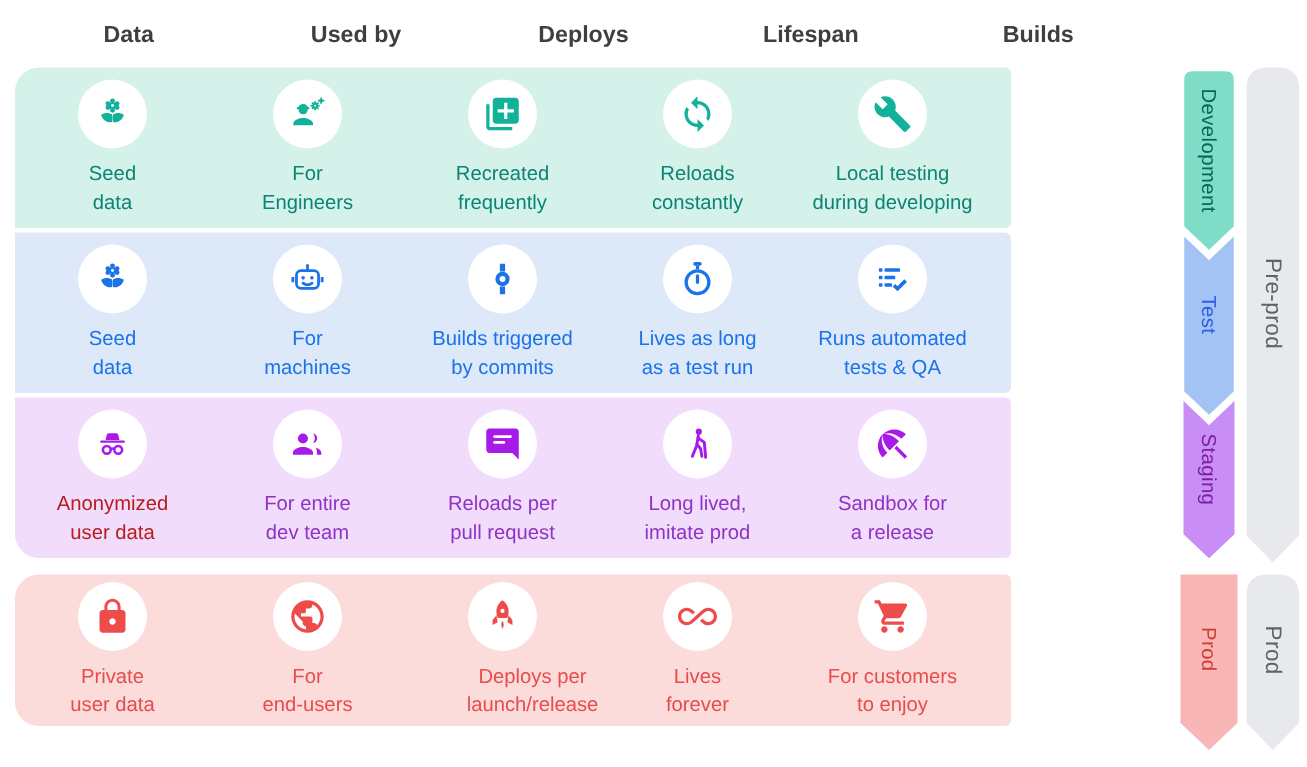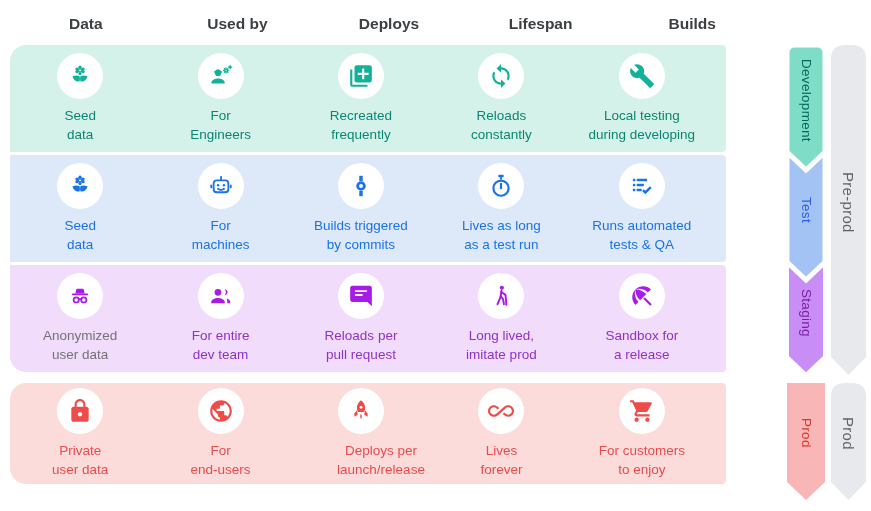--- a/index.html
+++ b/index.html
@@ -2,21 +2,21 @@
 <html><head>
 <meta charset="utf-8">
 <style>
   html,body{margin:0;padding:0;background:#fff;}
   .stage{position:relative;width:871px;height:511px;background:#fff;overflow:hidden;
          font-family:"Liberation Sans",sans-serif;}
   .headers{position:absolute;left:10px;top:10px;width:772px;height:28px;
            display:grid;grid-template-columns:repeat(5,1fr);padding-right:14px;box-sizing:border-box;}
   .headers span{display:flex;align-items:center;justify-content:center;
                 font-size:15.5px;font-weight:700;color:#3c4043;}
-  .band{position:absolute;left:10px;width:716px;display:grid;grid-template-columns:repeat(5,1fr);
+  .band{position:absolute;left:10px;width:664px;display:grid;grid-template-columns:repeat(5,1fr);
         padding-right:14px;box-sizing:border-box;align-items:center;}
   .cell{display:flex;flex-direction:column;align-items:center;justify-content:center;gap:8px;}
   .circle{width:46px;height:46px;border-radius:50%;background:#fff;display:flex;
           align-items:center;justify-content:center;flex:0 0 auto;}
   .circle svg{display:block;}
   .cell-label{font-size:13.5px;line-height:1.36;text-align:center;white-space:pre-line;font-weight:400;}
   .ribbons{position:absolute;left:0;top:0;pointer-events:none;}
   .vlabel{position:absolute;display:flex;align-items:center;justify-content:center;
           writing-mode:vertical-rl;font-size:13.5px;font-weight:500;letter-spacing:.3px;}
   .vlabel.gray{font-size:15px;}
@@ -193,21 +193,21 @@
             <svg viewBox="0 0 24 24" width="26" height="26" fill="currentColor">
               <path d="M7.7 9.6l.8-3.3c.13-.55.62-.94 1.19-.94h4.62c.57 0 1.06.39 1.19.94l.8 3.3z"></path>
               <rect x="4.4" y="9.8" width="15.2" height="1.5" rx=".75"></rect>
               <g fill="none" stroke="currentColor" stroke-width="1.6">
                 <circle cx="8.5" cy="15.6" r="2.4"></circle>
                 <circle cx="15.5" cy="15.6" r="2.4"></circle>
                 <path d="M10.9 15.2q1.1-.9 2.2 0"></path>
               </g>
             </svg>
           </span>
-          <div class="cell-label" style="color: #737373;">Anonymized
+          <div class="cell-label" style="color: #b91c1c;">Anonymized
 user data</div>
         </div>
         <div class="cell">
           <span class="circle" style="color: rgb(168, 26, 232);">
             <svg viewBox="0 0 24 24" width="26" height="26" fill="currentColor">
               <circle cx="9.2" cy="8.6" r="3.1"></circle>
               <path d="M3 18.6v-1.2c0-2.3 4.1-3.5 6.2-3.5s6.2 1.2 6.2 3.5v1.2z"></path>
               <path d="M15.4 11.5c1.5-.3 2.6-1.5 2.6-3s-1.1-2.7-2.6-3c.7.85 1.1 1.9 1.1 3s-.4 2.15-1.1 3z"></path>
               <path d="M17.1 14.3c1.9.6 3.4 1.6 3.4 3.1v1.2h-2.7v-1.2c0-1.25-.25-2.3-.7-3.1z"></path>
             </svg>

